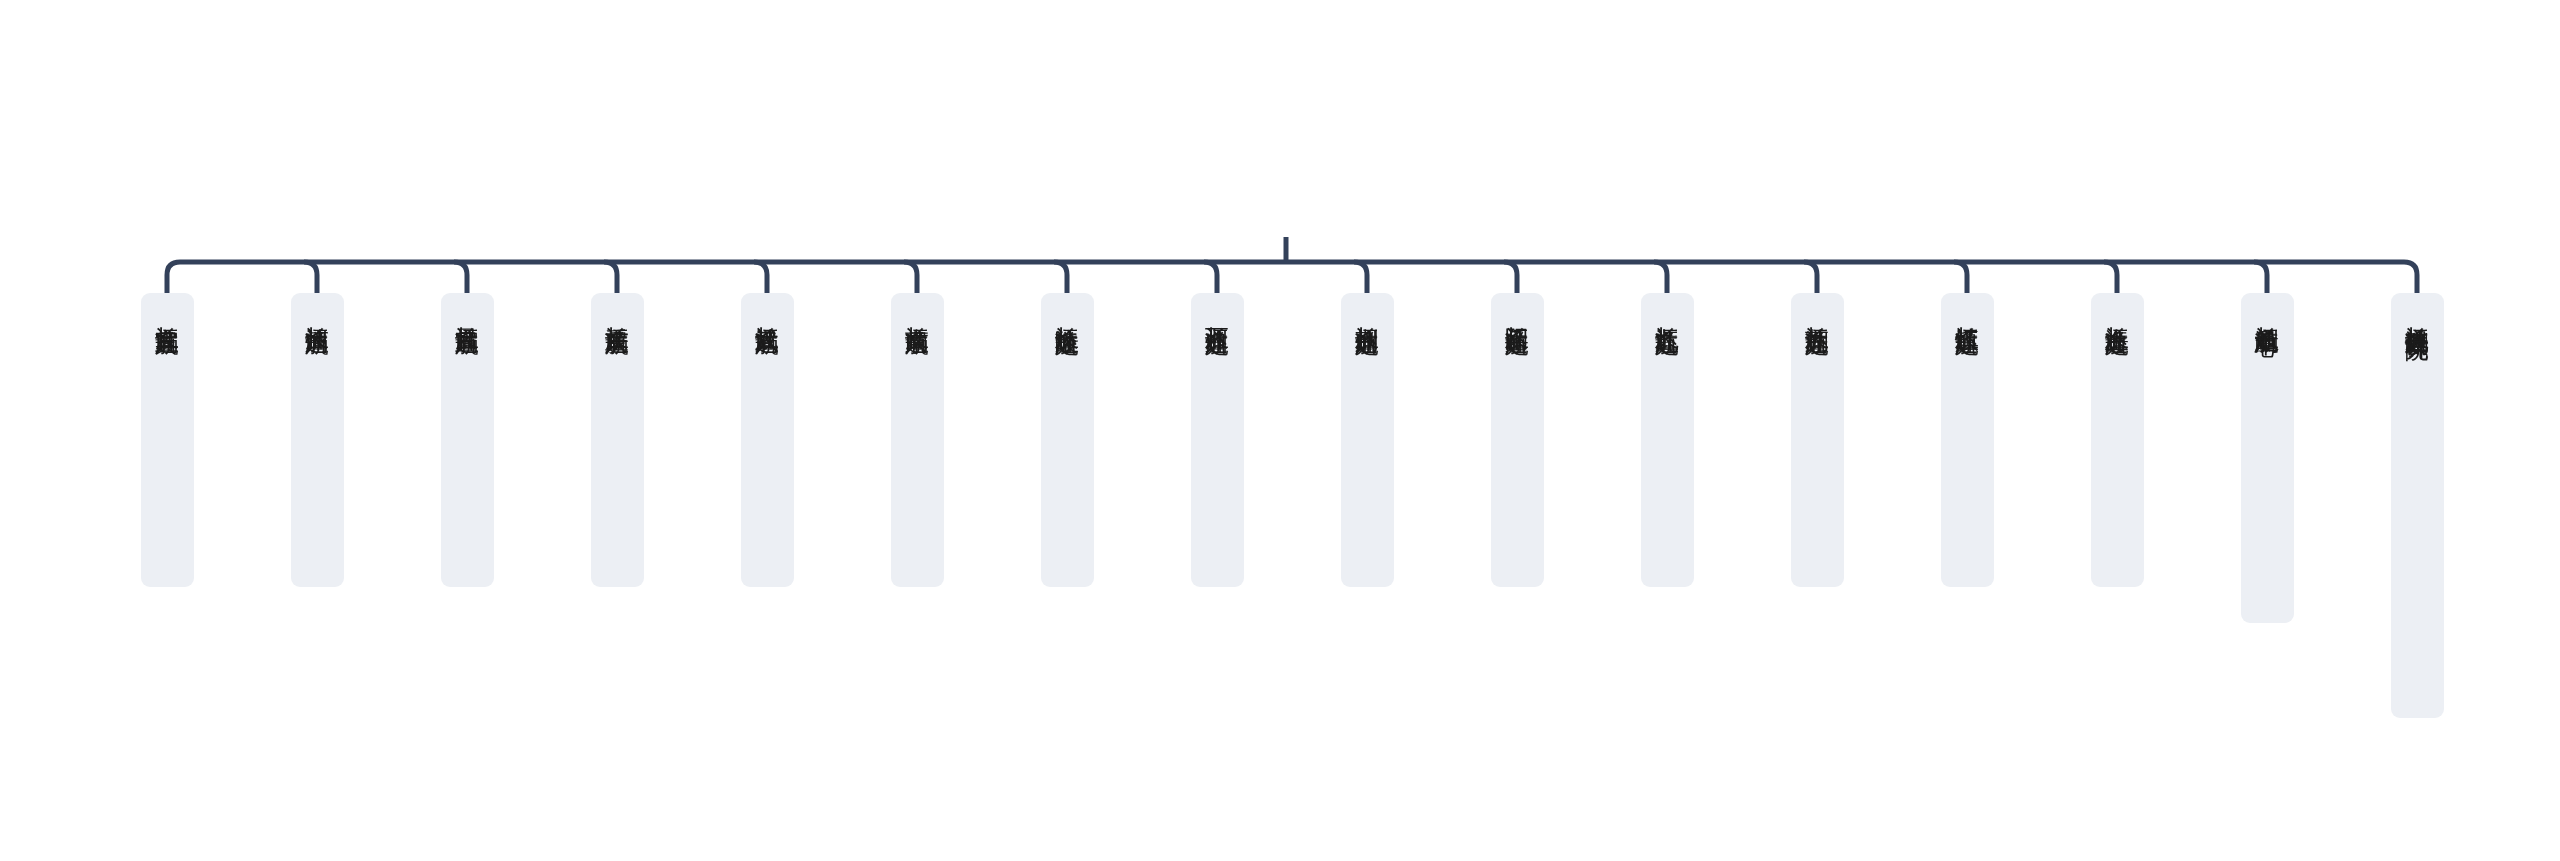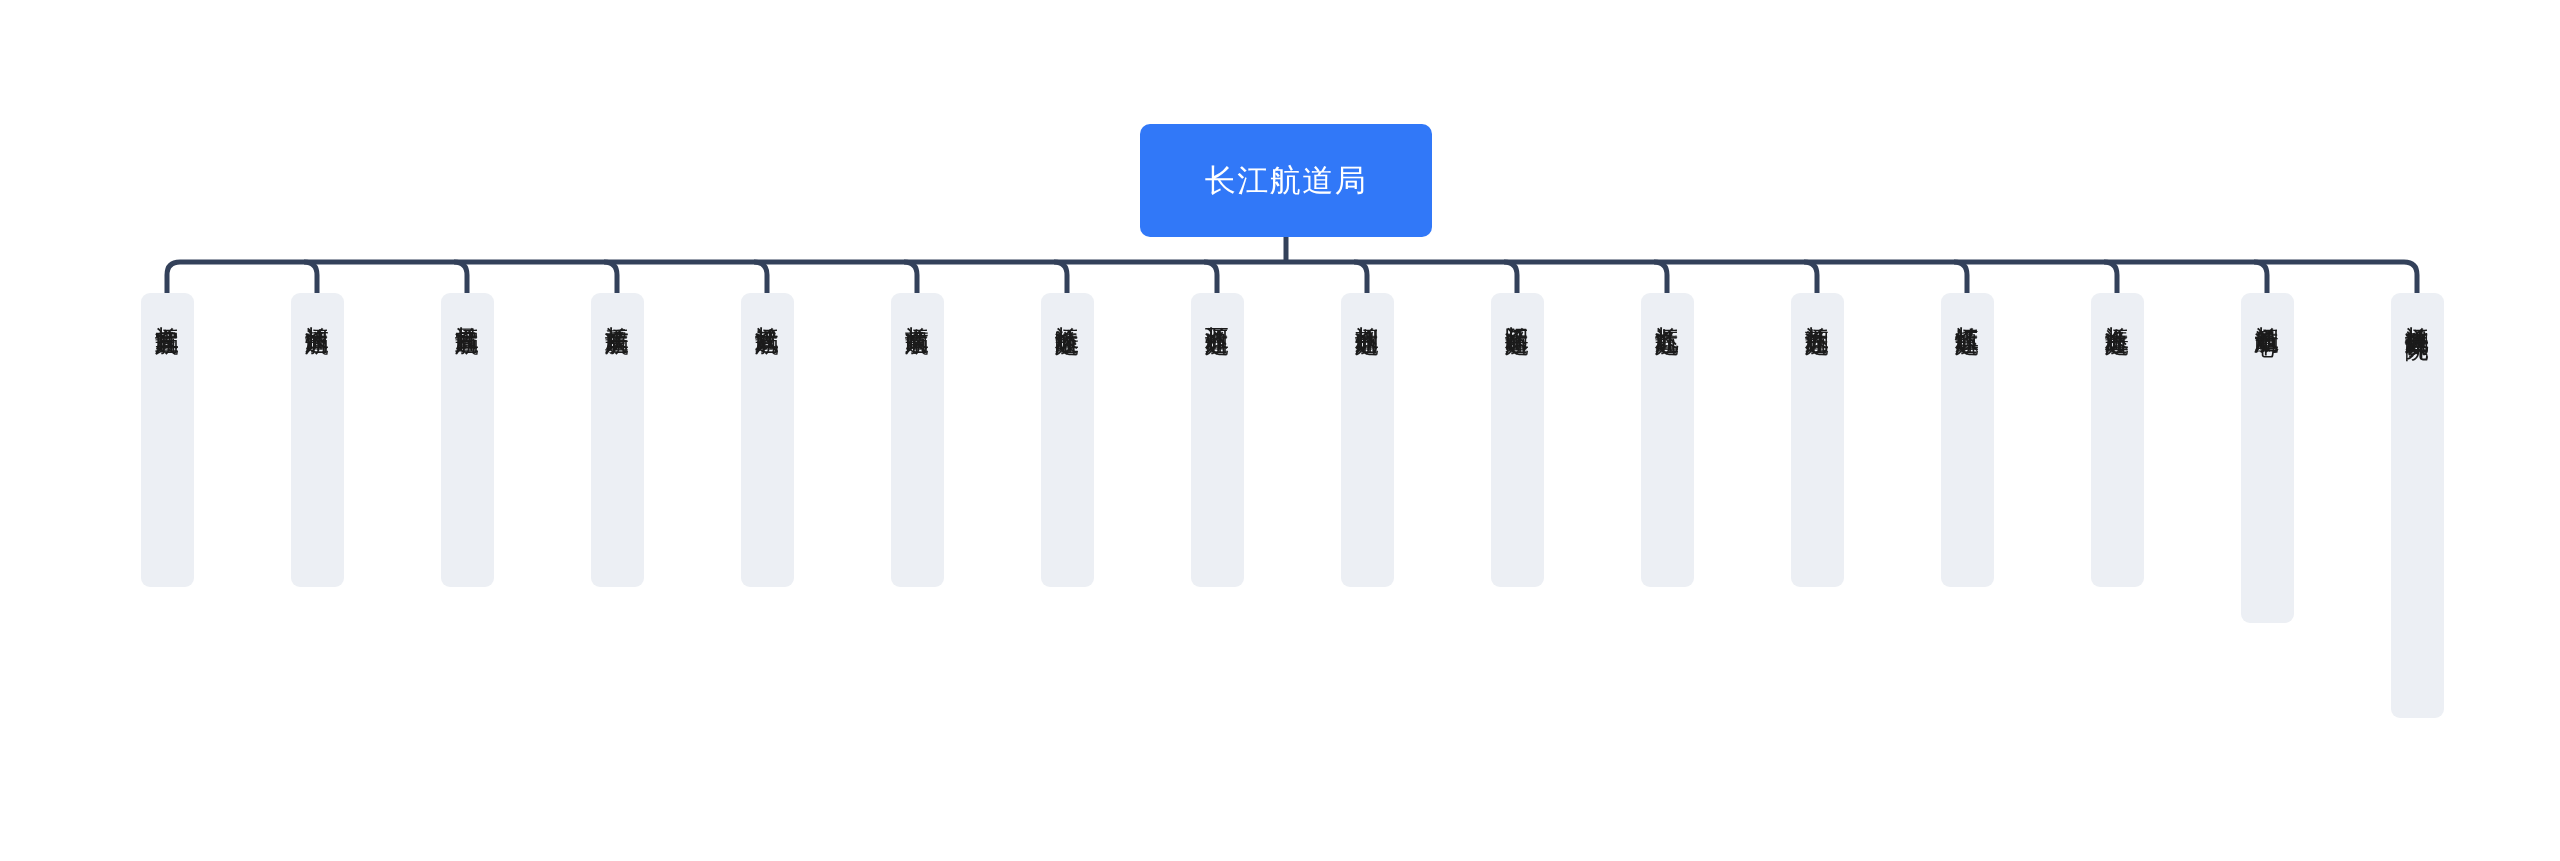--- a/index.html
+++ b/index.html
@@ -92,23 +92,20 @@
         <path d="M 1354 262 Q 1367 262 1367 275 L 1367 293"></path>
         <path d="M 1504 262 Q 1517 262 1517 275 L 1517 293"></path>
         <path d="M 1654 262 Q 1667 262 1667 275 L 1667 293"></path>
         <path d="M 1804 262 Q 1817 262 1817 275 L 1817 293"></path>
         <path d="M 1954 262 Q 1967 262 1967 275 L 1967 293"></path>
         <path d="M 2104 262 Q 2117 262 2117 275 L 2117 293"></path>
         <path d="M 2254 262 Q 2267 262 2267 275 L 2267 293"></path>
       </g>
   </svg>
 
-  <div class="root-node" style="left: 1140px; top: 124px; width: 292px; height: 113px; background: rgb(49, 120, 248); color: rgb(255, 255, 255);">
-    <span>长江航道局</span>
-  </div>
 
   <div id="children-layer">
       <div class="child-node" style="left: 140.5px; top: 293px; width: 53px; height: 294px; background: rgb(236, 239, 244);">
         <span class="child-label" style="color: rgb(27, 27, 27);">长江宜宾航道局</span>
       </div>
       <div class="child-node" style="left: 290.5px; top: 293px; width: 53px; height: 294px; background: rgb(236, 239, 244);">
         <span class="child-label" style="color: rgb(27, 27, 27);">长江泸州航道局</span>
       </div>
       <div class="child-node" style="left: 440.5px; top: 293px; width: 53px; height: 294px; background: rgb(236, 239, 244);">
         <span class="child-label" style="color: rgb(27, 27, 27);">长江宜昌航道局</span>

